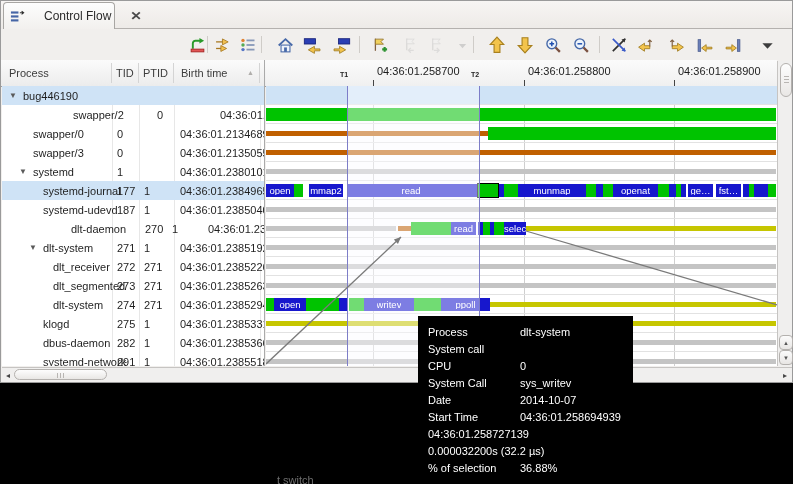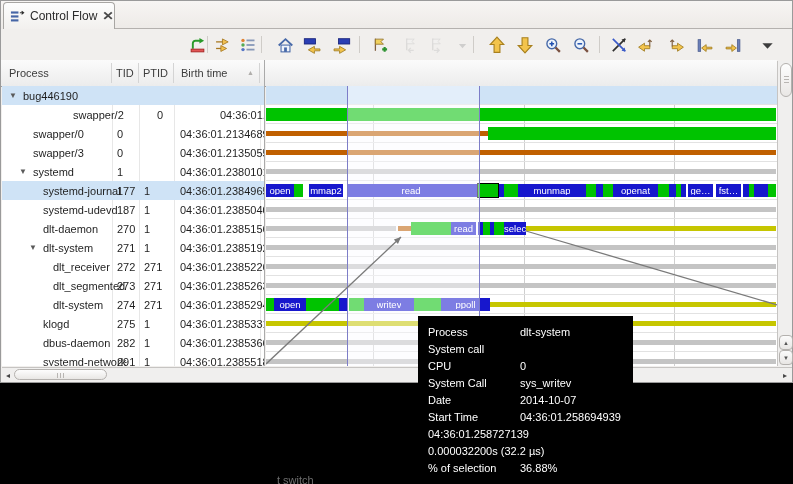--- a/index.html
+++ b/index.html
@@ -3,21 +3,21 @@
 <meta charset="utf-8">
 <style>
   html,body{margin:0;padding:0;background:#000;width:793px;height:484px;overflow:hidden;
     font-family:"Liberation Sans",sans-serif;-webkit-font-smoothing:antialiased;}
   #stage{position:relative;width:793px;height:484px;background:#000;overflow:hidden;}
   #view{position:absolute;left:0;top:0;width:791px;height:381px;background:#f1efed;border:1px solid #9a9a9a;}
   
   .tabbar{position:absolute;left:0;top:0;width:100%;height:28px;background:linear-gradient(#f7f5f3,#edeae7);}
   .tabbar:after{content:"";position:absolute;left:114px;right:0;bottom:0;height:1px;background:#b4b1ae;}
   .tab{position:absolute;left:2px;top:1px;width:112px;height:27px;background:linear-gradient(#fdfdfd,#f2f0ee);
-    border:1px solid #a8a6a3;border-bottom:none;border-radius:4px 4px 0 0;display:flex;align-items:center;padding:0 6px;box-sizing:border-box;}
+    border:1px solid #a8a6a3;border-bottom:none;border-radius:4px 4px 0 0;display:flex;align-items:center;padding:0 6px;box-sizing:border-box;gap:14px;}
   .tab-label{font-size:12px;color:#2b2b2b;margin:0 6px 0 5px;white-space:nowrap;}
   .tab-close{font-size:12px;font-weight:bold;color:#4a4a4a;cursor:pointer;transform:scaleX(1.15);}
   .tab-icon svg{display:block}
   
   #toolbar{position:absolute;left:0;top:28px;width:100%;height:31px;}
   .tbi{position:absolute;top:6px;width:20px;height:20px;display:flex;align-items:center;justify-content:center;}
   .tbi svg{display:block}
   .tbi.disabled{opacity:.45;filter:grayscale(1);}
   .tbsep{position:absolute;top:7px;width:1px;height:17px;background:#cfccc8;}
   
@@ -228,20 +228,30 @@
     <div id="header">
         <div class="hcol" style="left: 8px;">Process</div>
         <div class="hcol" style="left: 115px;">TID</div>
         <div class="hcol" style="left: 142px;">PTID</div>
         <div class="hcol" style="left: 180px;">Birth time</div>
         <div class="hsep" style="left: 110px;"></div>
         <div class="hsep" style="left: 137px;"></div>
         <div class="hsep" style="left: 172px;"></div>
         <div class="hsep" style="left: 258px;"></div>
         <div class="sortind" style="left: 246px;">▲</div>
+      </div>
+    <div id="axis">
+        <div class="axlabel" style="left: 111px;">04:36:01.258700</div>
+        <div class="axlabel" style="left: 262px;">04:36:01.258800</div>
+        <div class="axlabel" style="left: 412px;">04:36:01.258900</div>
+        <div class="axtick" style="left: 107px;"></div>
+        <div class="axtick" style="left: 258px;"></div>
+        <div class="axtick" style="left: 408px;"></div>
+        <div class="axmarker" style="left: 74px;">T1</div>
+        <div class="axmarker" style="left: 205px;">T2</div>
       </div>
 
     <div id="treeBody">
         <div class="vgrid" style="left: 110px;"></div>
         <div class="vgrid" style="left: 137px;"></div>
         <div class="vgrid" style="left: 172px;"></div>
         <div class="vgrid" style="left: 258px;"></div>
         <div class="trow sel" style="top: 0px;">
           <span class="texp" style="left: 7px;">▼</span>
           <span class="tname" style="left: 21px;">bug446190</span>
@@ -279,21 +289,21 @@
           <span class="tcell" style="left: 115px;">177</span>
           <span class="tcell" style="left: 142px;">1</span>
           <span class="tcell" style="left: 178px;">04:36:01.238496539</span>
         </div>
         <div class="trow" style="top: 114px;">
           <span class="tname" style="left: 41px;">systemd-udevd</span>
           <span class="tcell" style="left: 115px;">187</span>
           <span class="tcell" style="left: 142px;">1</span>
           <span class="tcell" style="left: 178px;">04:36:01.238504039</span>
         </div>
-        <div class="trow" style="top: 133px;">
+        <div class="trow" style="top: 133px; margin-left: 28px;">
           <span class="tname" style="left: 41px;">dlt-daemon</span>
           <span class="tcell" style="left: 115px;">270</span>
           <span class="tcell" style="left: 142px;">1</span>
           <span class="tcell" style="left: 178px;">04:36:01.238515639</span>
         </div>
         <div class="trow" style="top: 152px;">
           <span class="texp" style="left: 27px;">▼</span>
           <span class="tname" style="left: 41px;">dlt-system</span>
           <span class="tcell" style="left: 115px;">271</span>
           <span class="tcell" style="left: 142px;">1</span>

